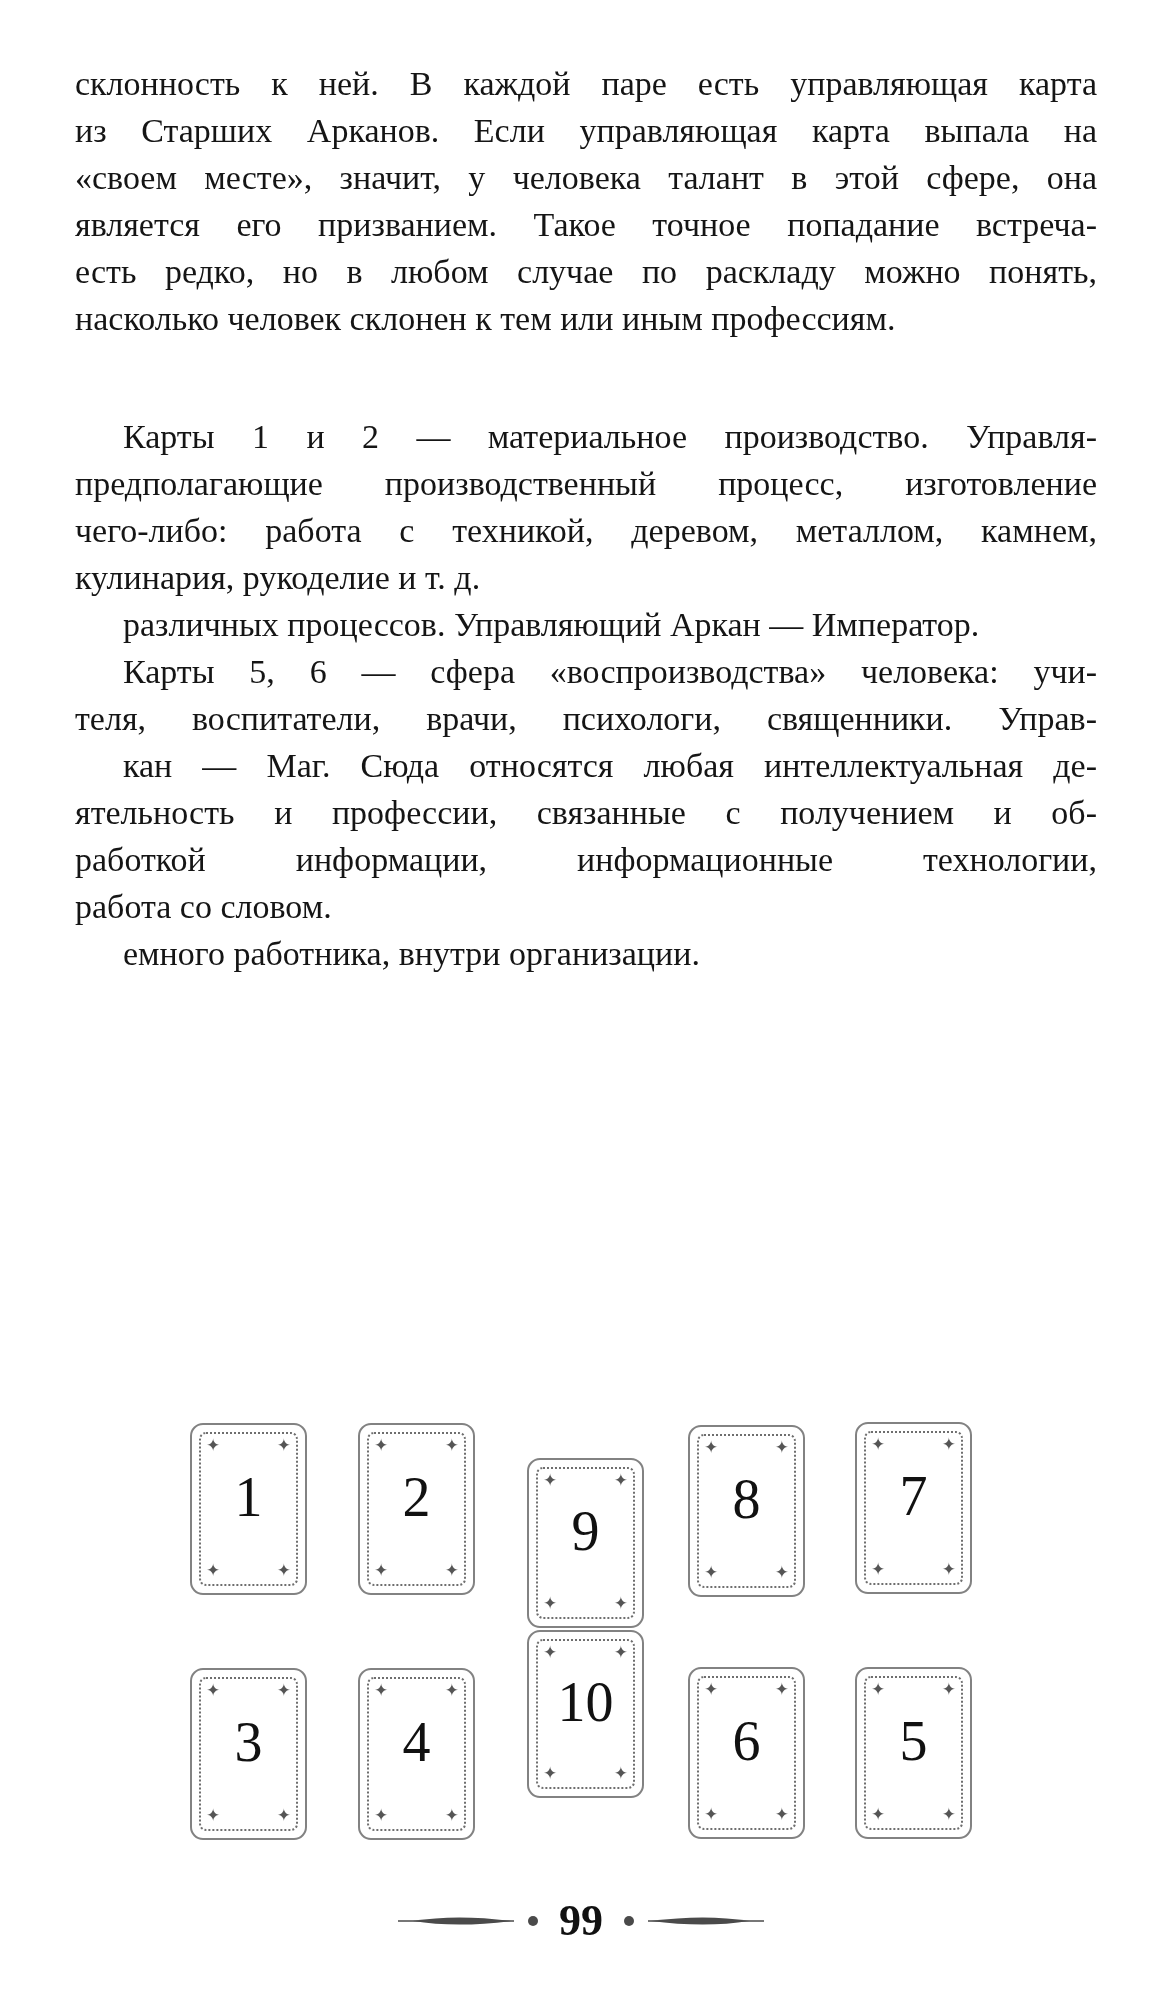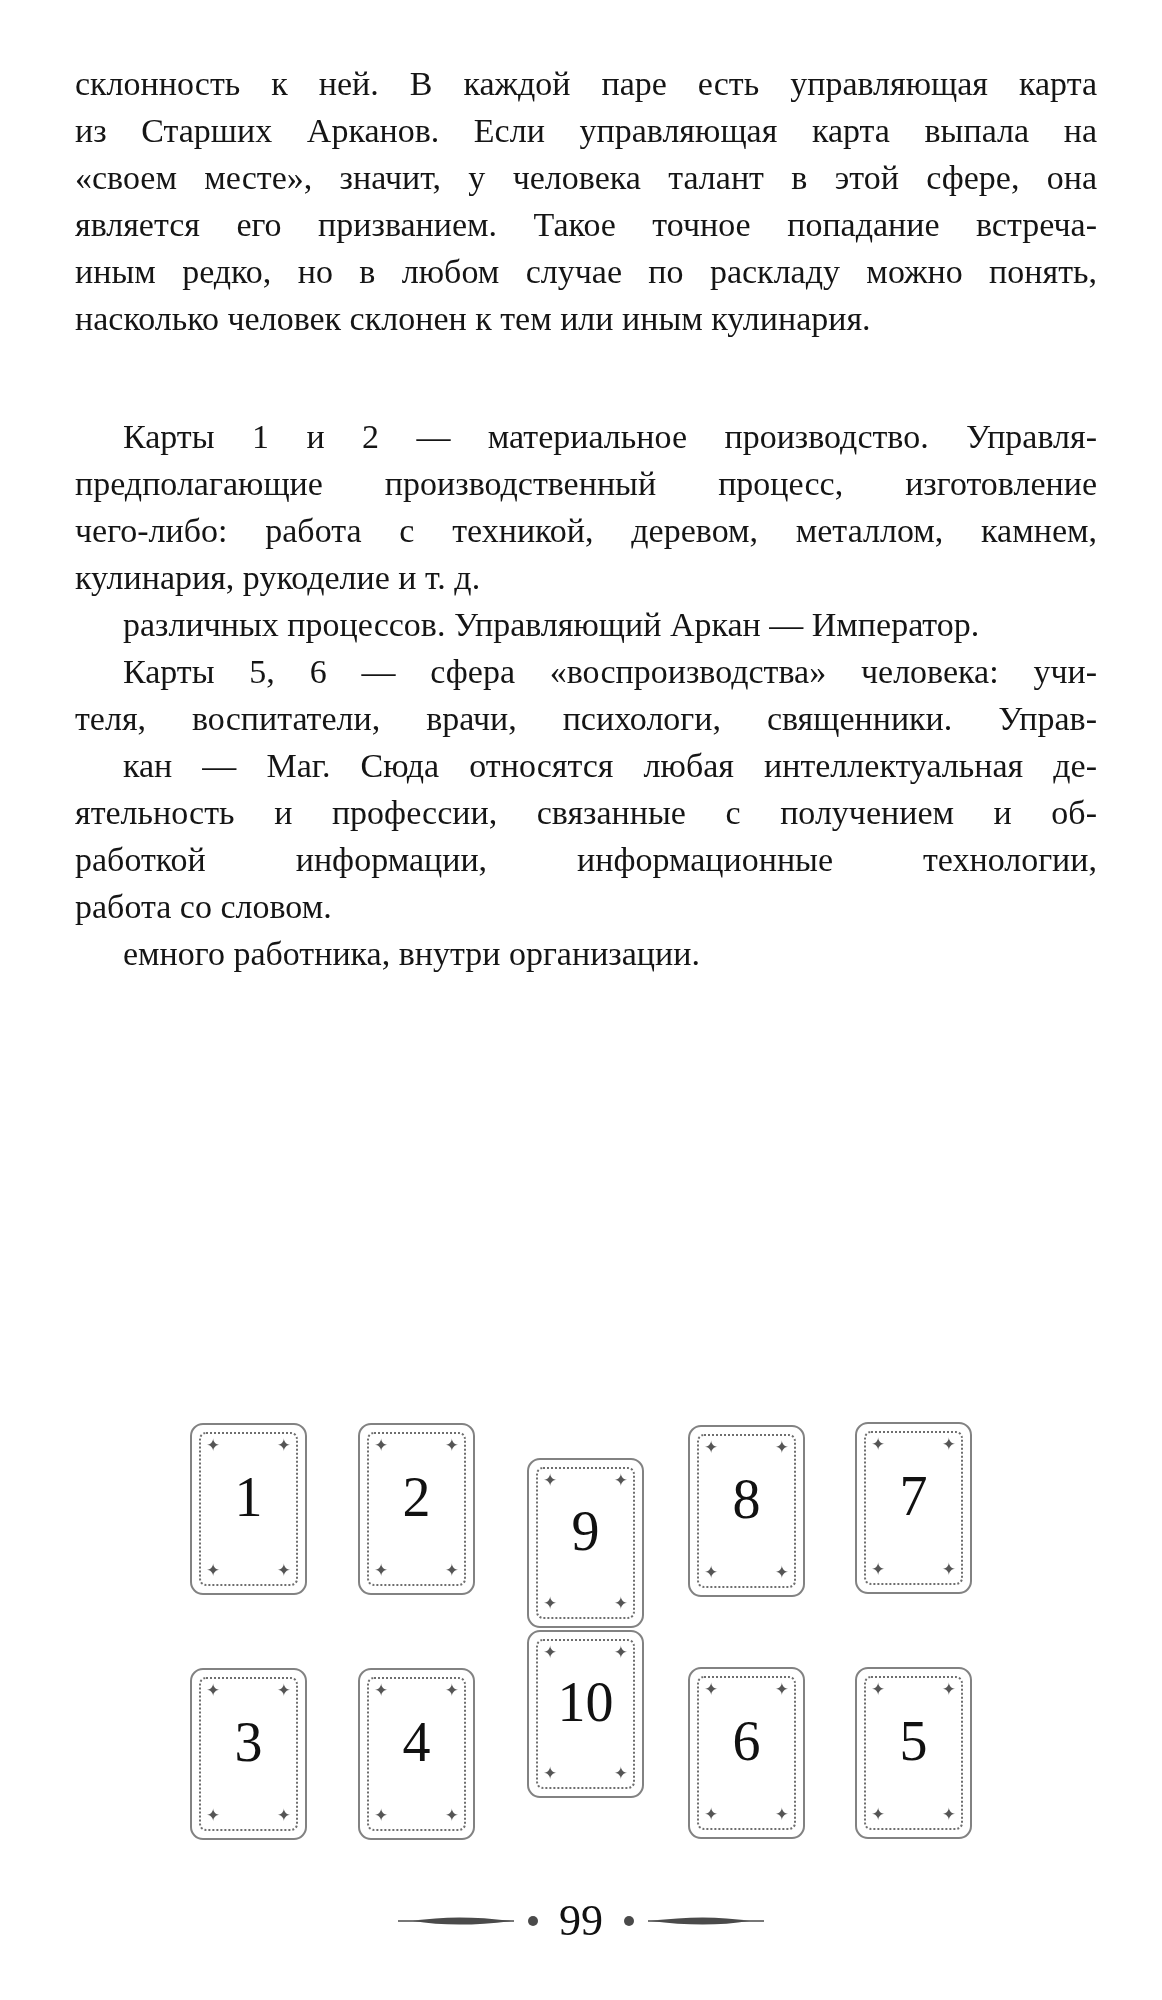--- a/index.html
+++ b/index.html
@@ -97,20 +97,21 @@
   .footer {
     position: absolute;
     left: 0;
     top: 1893px;
     width: 1162px;
     height: 56px;
     display: flex;
     align-items: center;
     justify-content: center;
     gap: 13px;
+    font-weight: bold;
   }
   .footer .dot {
     width: 10px;
     height: 10px;
     border-radius: 50%;
     background: #4a4a4a;
     flex: 0 0 auto;
   }
   .footer .pagenum {
     font-family: "Liberation Serif", serif;
@@ -126,22 +127,22 @@
 <body>
 
 <div class="page">
 
   <div class="text-block">
     <div class="para">
         <div class="line">склонность к ней. В каждой паре есть управляющая карта</div>
         <div class="line">из Старших Арканов. Если управляющая карта выпала на</div>
         <div class="line">«своем месте», значит, у человека талант в этой сфере, она</div>
         <div class="line">является его призванием. Такое точное попадание встреча-</div>
-        <div class="line">иным редко, но в любом случае по раскладу можно понять,</div>
-        <div class="line last">насколько человек склонен к тем или иным кулинария.</div>
+        <div class="line">есть редко, но в любом случае по раскладу можно понять,</div>
+        <div class="line last">насколько человек склонен к тем или иным профессиям.</div>
       </div>
     <div class="para indent gap-above">
         <div class="line">Карты 1 и 2 — материальное производство. Управля-</div>
         <div class="line">предполагающие производственный процесс, изготовление</div>
         <div class="line">чего-либо: работа с техникой, деревом, металлом, камнем,</div>
         <div class="line last">кулинария, рукоделие и т. д.</div>
       </div>
     <div class="para indent">
         <div class="line last">различных процессов. Управляющий Аркан — Император.</div>
       </div>

